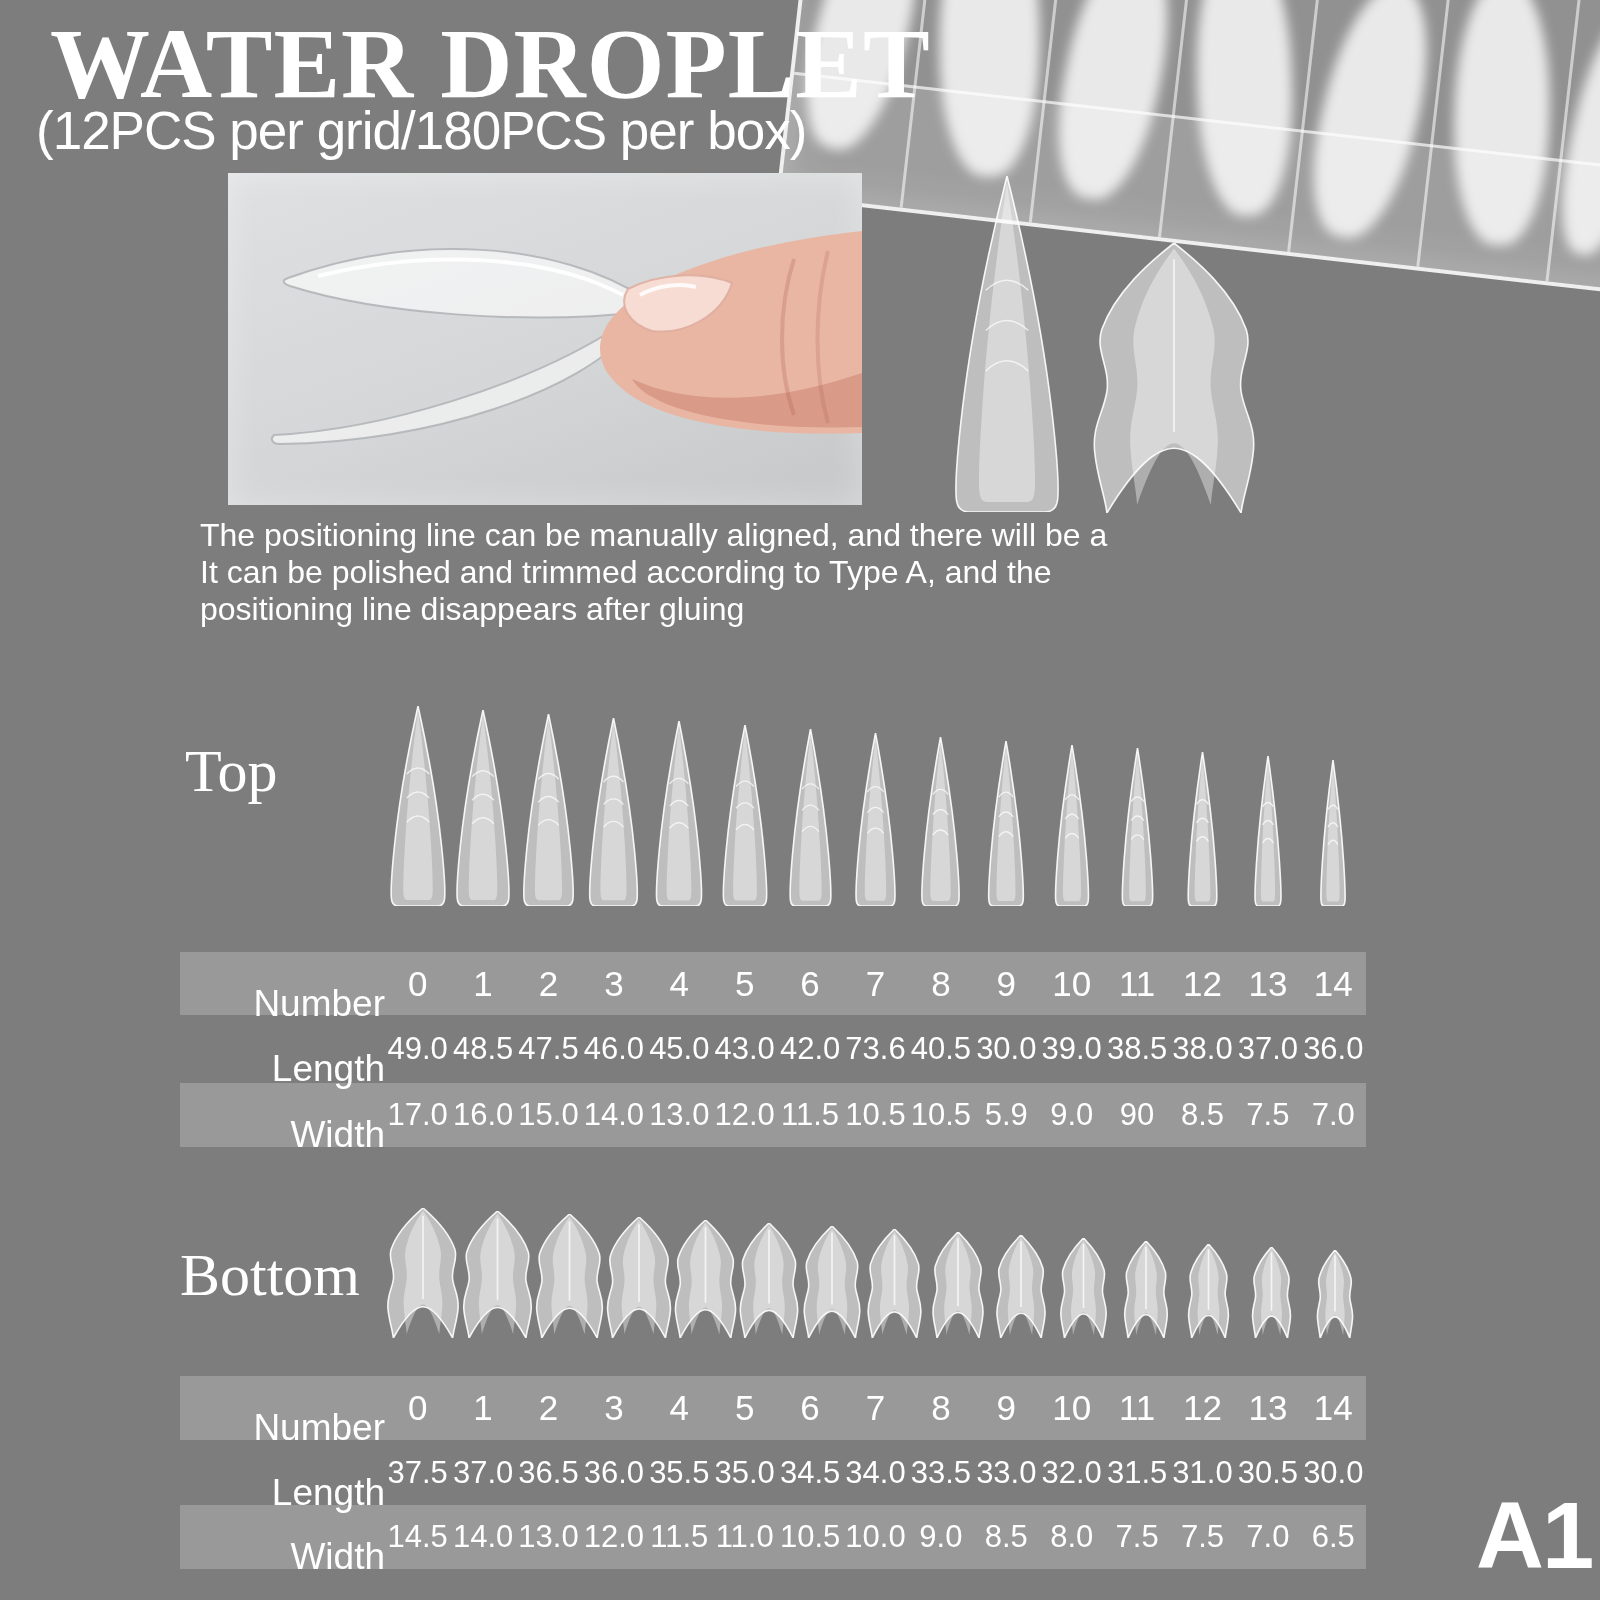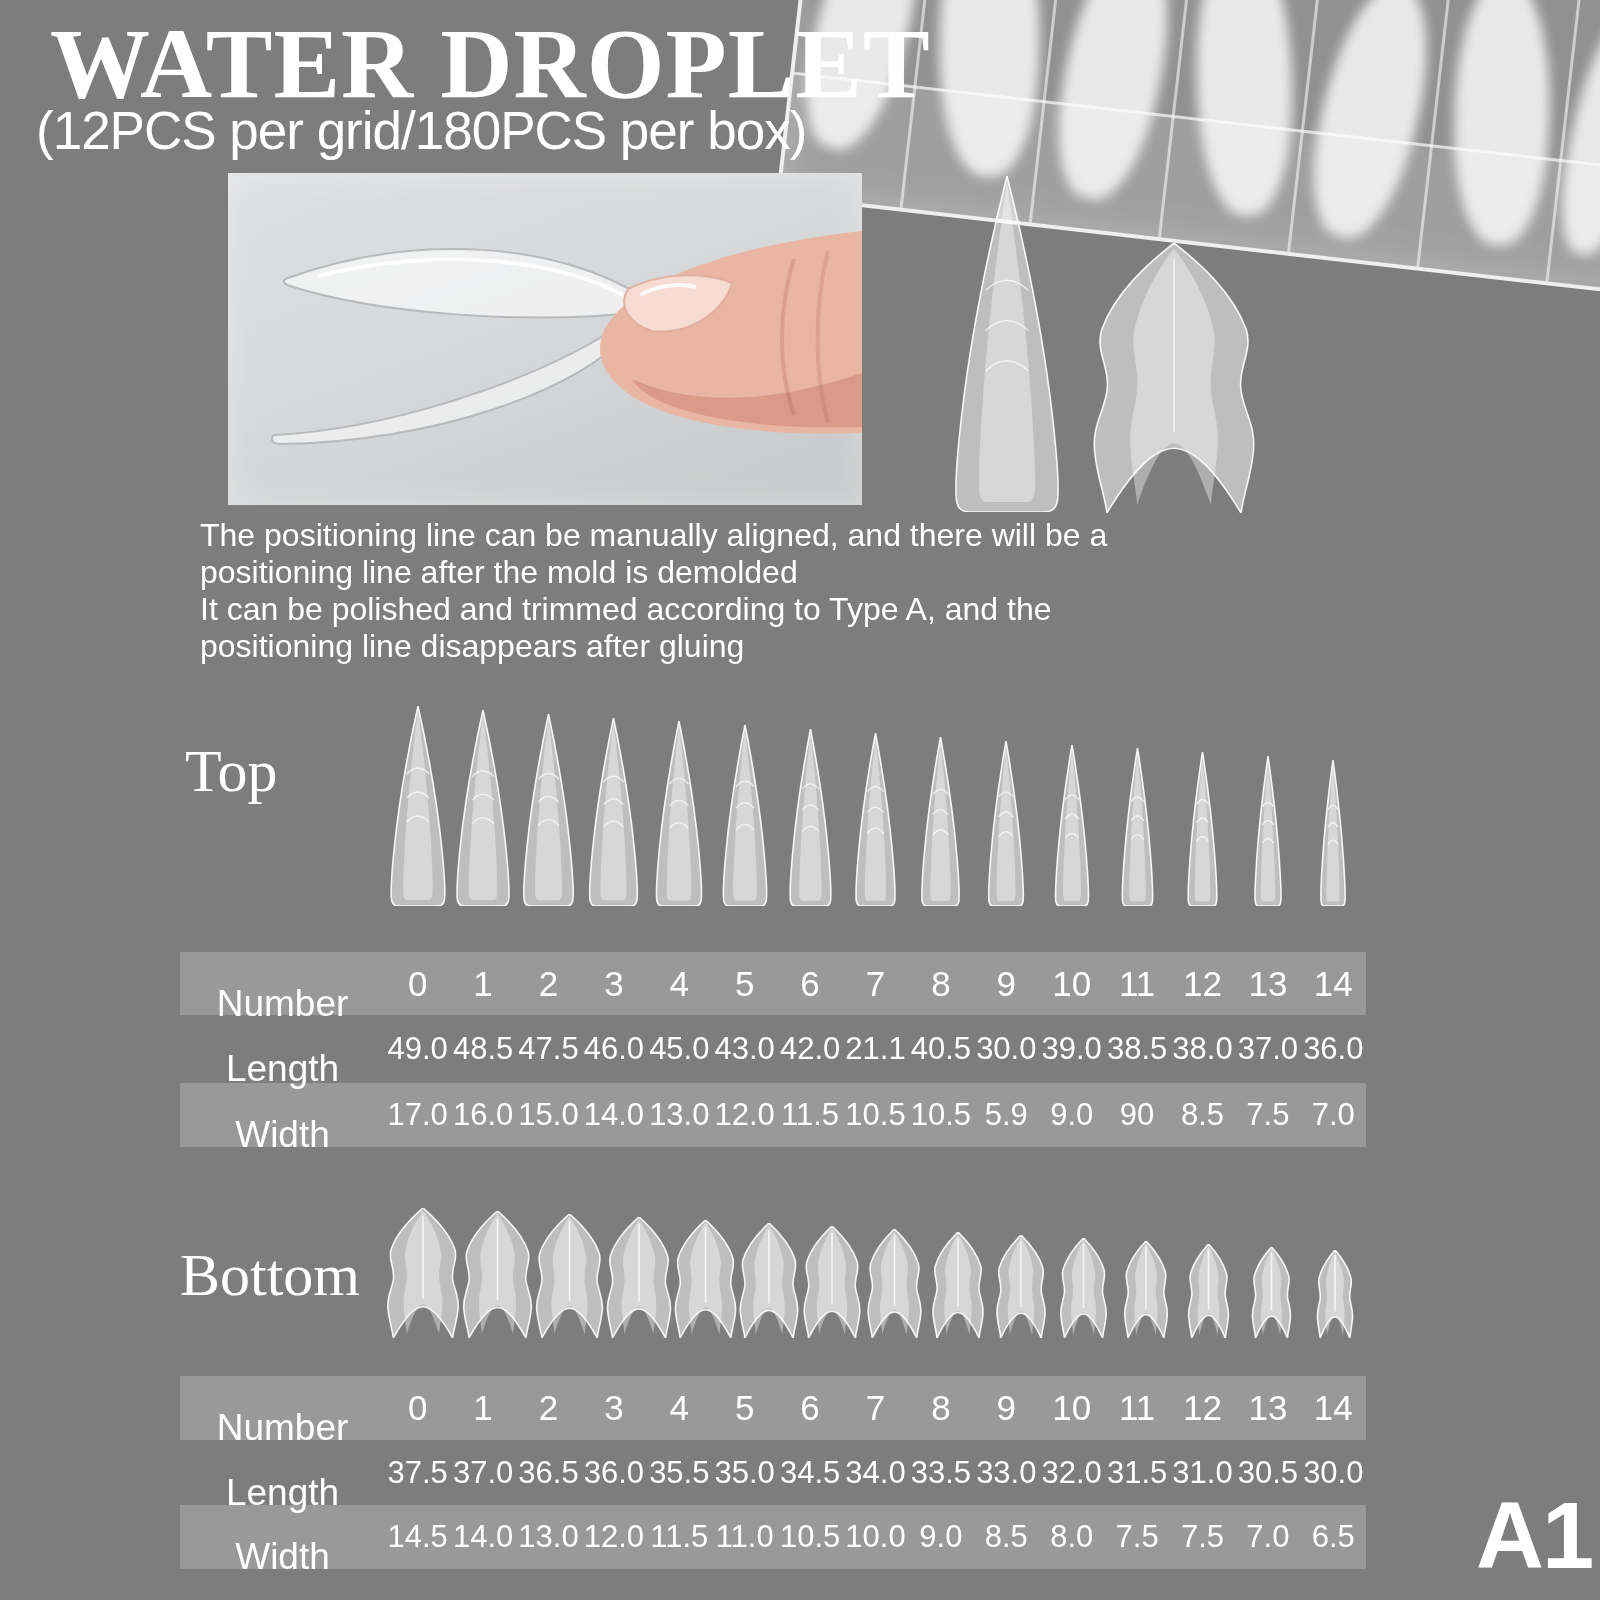--- a/index.html
+++ b/index.html
@@ -70,21 +70,21 @@
     position:absolute;left:385px;width:981px;
     display:flex;align-items:flex-end;
   }
   #top-nails{top:700px;height:206px;}
   #bottom-nails{top:1206px;height:132px;}
   .nail-slot{flex:1;display:flex;justify-content:center;align-items:flex-end;}
   
   .size-table{position:absolute;left:180px;width:1186px;}
   .trow{display:flex;align-items:center;}
   .trow.band{background:rgba(255,255,255,0.22);}
-  .rlabel{width:205px;text-align:center;font-size:37px;color:#fff;margin-top:40px;}
+  .rlabel{width:205px;text-align:right;font-size:37px;color:#fff;margin-top:40px;}
   .cells{flex:1;display:grid;grid-template-columns:repeat(15,1fr);}
   .cells .cell{text-align:center;font-size:31px;color:#fff;}
   .cells.num .cell{font-size:35px;}
   #table-top{top:952px;}
   #table-bottom{top:1376px;}
   .row-h63{height:63px;} .row-h68{height:68px;} .row-h64{height:64px;} .row-h65{height:65px;}
   
   .variant-label{
     position:absolute;left:1476px;top:1482px;
     font-size:94px;font-weight:700;color:#fff;letter-spacing:-2px;
@@ -180,21 +180,20 @@
     C 68.8 205.2, 48.160000000000004 221.39999999999998, 18.92 270
     C 17.2 253.79999999999998, 9.46 234.9, 6.88 210.6
     C 3.44 183.60000000000002, 15.479999999999999 170.1, 18.92 148.5
     C 22.36 124.2, 6.88 108, 13.76 86.4
     C 27.52 48.6, 61.919999999999995 18.900000000000002, 86 0 Z" transform="translate(38.7 5.4) scale(0.55 0.95)" fill="rgba(255,255,255,0.38)"></path>
         <path d="M 86 16.2 L 86 189" stroke="rgba(255,255,255,0.75)" stroke-width="1.6"></path>
       </svg></div>
 
   <div class="description">
     <div>The positioning line can be manually aligned, and there will be a</div>
-    <div>positioning line after the mold is demolded</div>
     <div>It can be polished and trimmed according to Type A, and the</div>
     <div>positioning line disappears after gluing</div>
   </div>
 
   <div class="section-label" id="top-form-label">
     <div>Top</div>
   </div>
   <div class="nail-row" id="top-nails">
       <div class="nail-slot">
         <svg width="62" height="200" viewBox="0 0 62 200">
@@ -567,21 +566,21 @@
     <div class="trow row-h68">
       <div class="rlabel">Length</div>
       <div class="cells">
           <span class="cell">49.0</span>
           <span class="cell">48.5</span>
           <span class="cell">47.5</span>
           <span class="cell">46.0</span>
           <span class="cell">45.0</span>
           <span class="cell">43.0</span>
           <span class="cell">42.0</span>
-          <span class="cell">21.1</span>
+          <span class="cell">73.6</span>
           <span class="cell">40.5</span>
           <span class="cell">30.0</span>
           <span class="cell">39.0</span>
           <span class="cell">38.5</span>
           <span class="cell">38.0</span>
           <span class="cell">37.0</span>
           <span class="cell">36.0</span>
         </div>
     </div>
     <div class="trow band row-h64">

